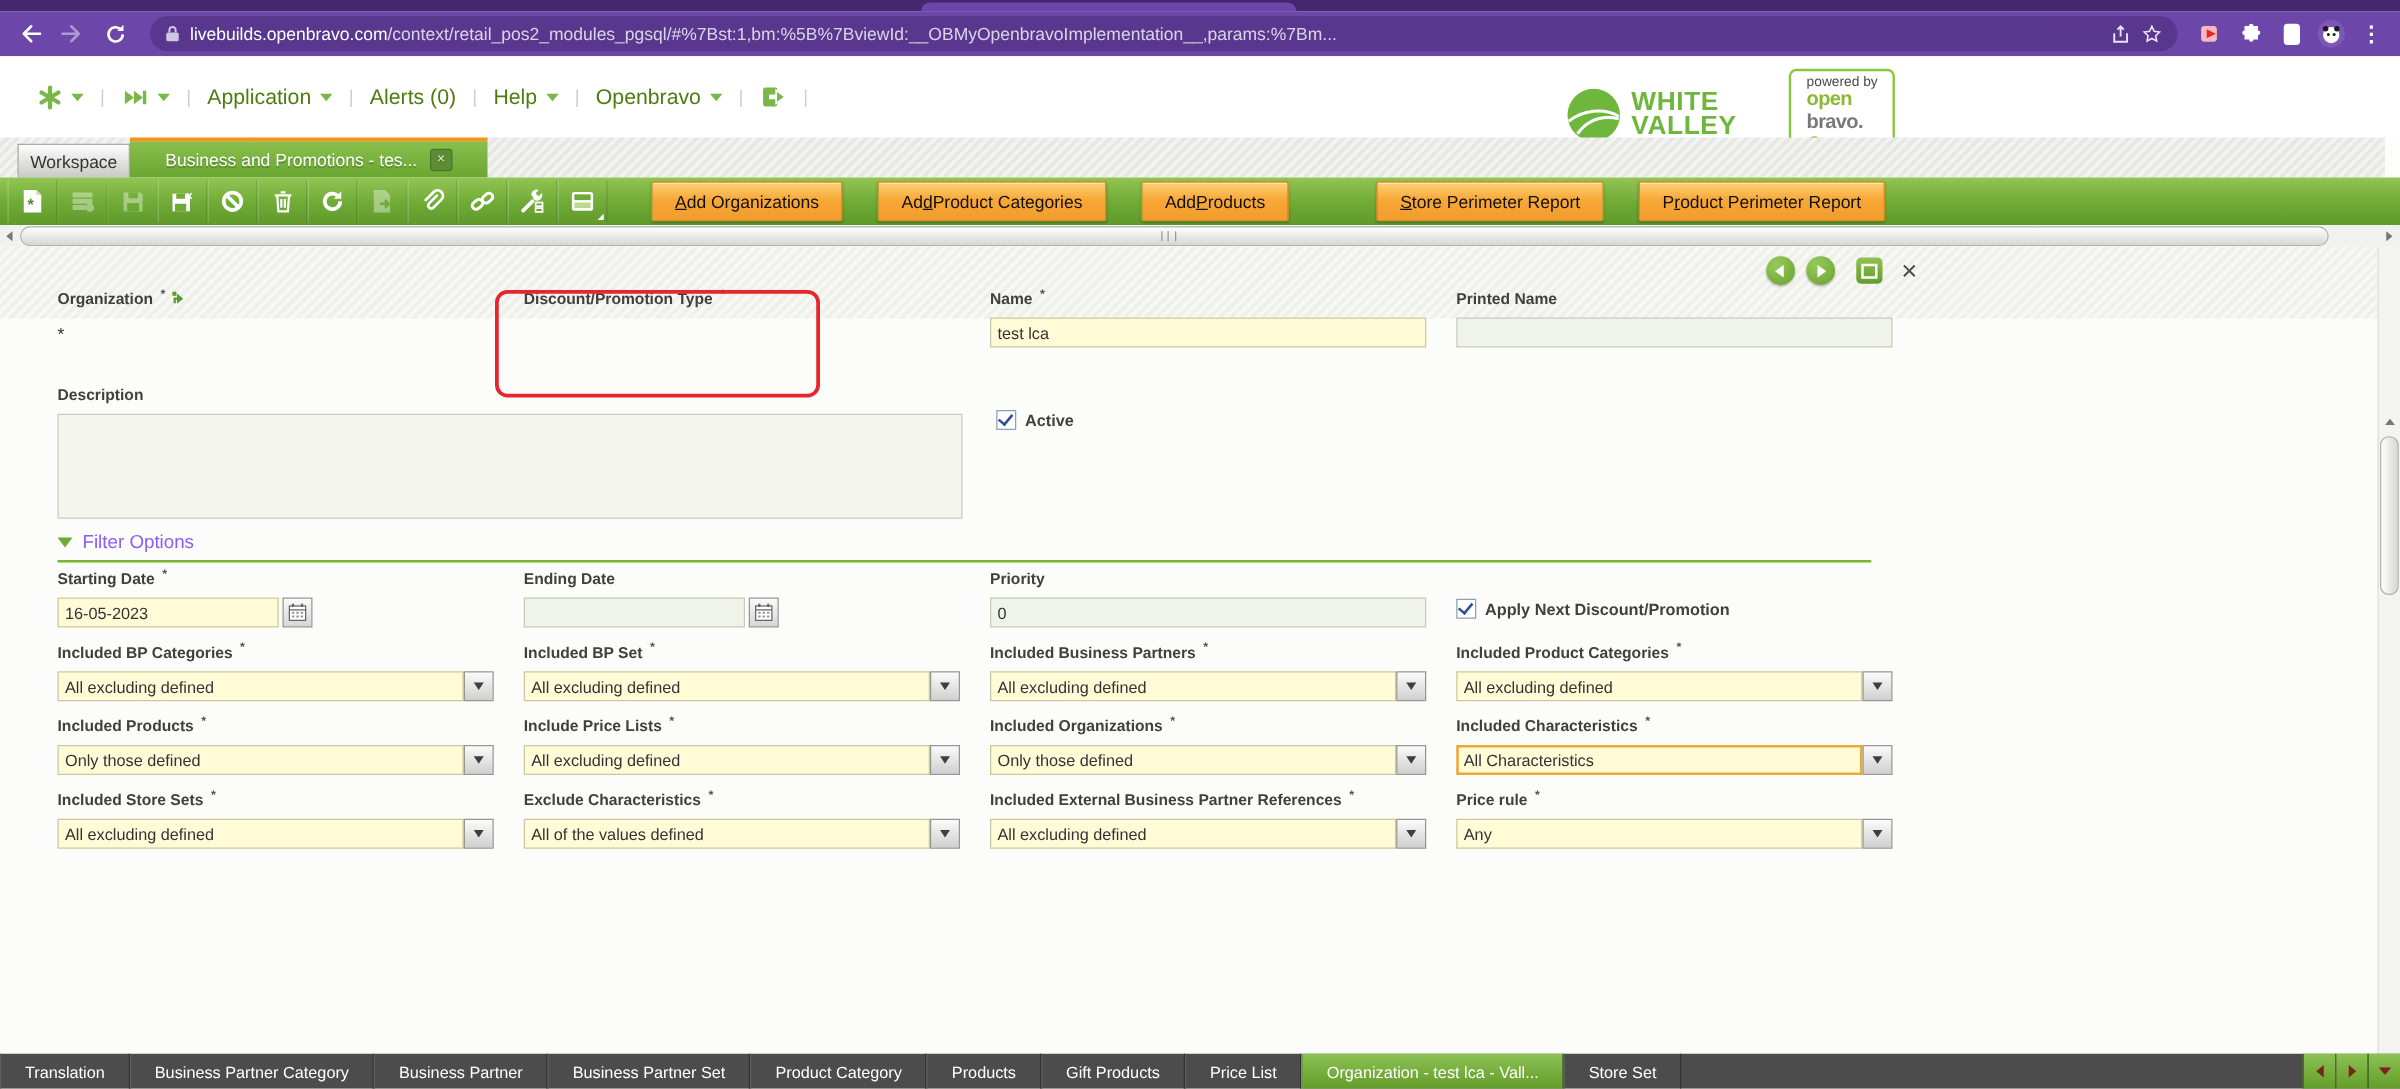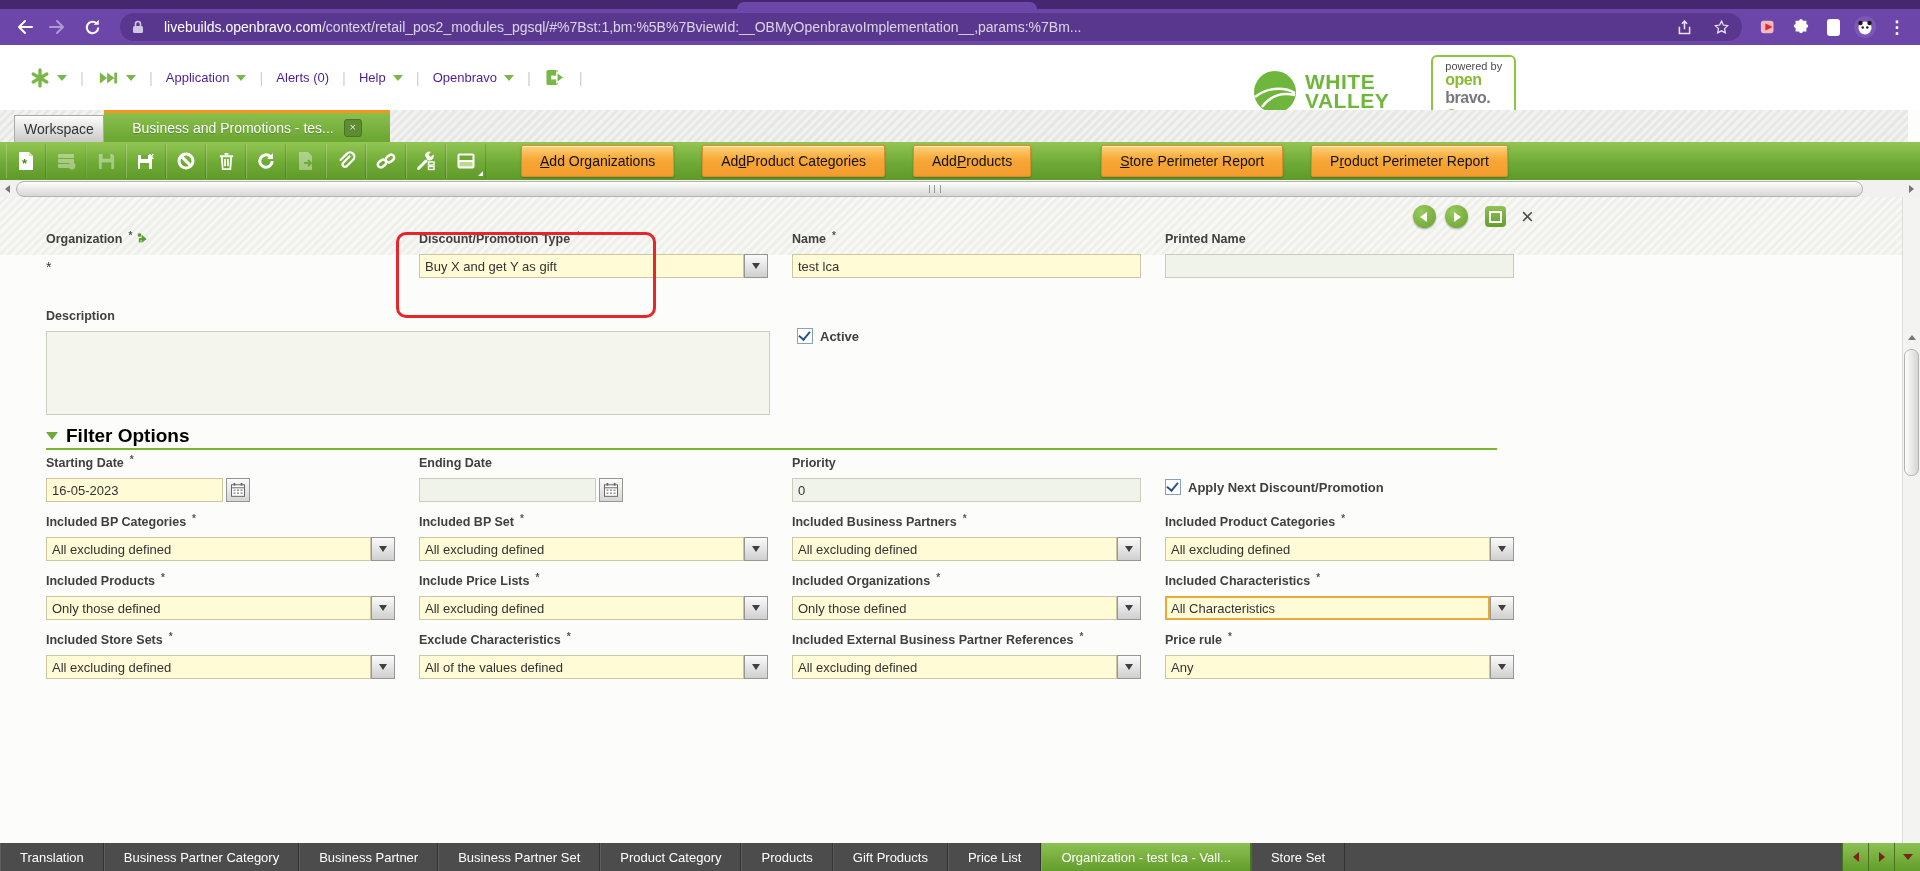--- a/index.html
+++ b/index.html
@@ -5,33 +5,33 @@
   html,body{margin:0;padding:0;}
   body{width:1920px;height:871px;position:relative;overflow:hidden;background:#fdfdfb;
        font-family:"Liberation Sans",sans-serif;-webkit-font-smoothing:antialiased;}
   u{text-decoration:underline;}
   
   .browser{position:absolute;top:0;left:0;right:0;height:45px;}
   .bstrip{height:9px;background:#44276e;position:relative;}
   .btab{position:absolute;left:737px;top:2px;width:300px;height:7px;background:#6c47a9;border-radius:8px 8px 0 0;}
   .brow{height:36px;background:#6c47a9;display:flex;align-items:center;padding:0 10px;gap:6px;}
   .navbtn{width:28px;height:28px;display:flex;align-items:center;justify-content:center;border-radius:50%;}
-  .pill{flex:1;height:28px;background:#59378f;border-radius:15px;display:flex;align-items:center;padding:0 12px;gap:20px;margin:0 8px;min-width:0;}
+  .pill{flex:1;height:28px;background:#59378f;border-radius:15px;display:flex;align-items:center;padding:0 12px;gap:8px;margin:0 8px;min-width:0;}
   .url{font-size:14px;white-space:nowrap;overflow:hidden;text-overflow:ellipsis;min-width:0;flex:1;}
   .url .dom{color:#ffffff;}
   .url .path{color:rgba(255,255,255,0.78);}
   .pillico{flex:0 0 auto;display:flex;align-items:center;}
   .extico{width:26px;height:26px;display:flex;align-items:center;justify-content:center;}
   .readrect{width:13px;height:17px;background:#fff;border-radius:3px;}
   .dots{color:#fff;font-size:17px;font-weight:bold;letter-spacing:0;}
   
   .obmenu{position:absolute;top:45px;left:0;right:0;height:65px;background:#fff;}
   .mbleft{position:absolute;left:20px;top:0;height:65px;display:flex;align-items:center;}
   .mb-item{display:flex;align-items:center;gap:7px;padding:6px 10px;cursor:pointer;}
-  .mb-label{font-size:13px;color:#4c1d95;}
+  .mb-label{font-size:17px;color:#4d7c0f;}
   .caret{width:0;height:0;border-left:5px solid transparent;border-right:5px solid transparent;border-top:6px solid #7ab648;}
   .mb-sep{color:#cfcfcf;font-size:15px;margin:0 3px;}
   .mb-ico{display:flex;align-items:center;}
   .brand{position:absolute;left:1253px;top:10px;display:flex;align-items:center;gap:42px;}
   .wv{display:flex;align-items:center;gap:8px;}
   .wvtext{color:#6fb63c;font-weight:bold;font-size:21px;line-height:0.88;letter-spacing:0.5px;}
   .pb{border:2px solid #8dc63f;border-radius:6px;padding:3px 12px 5px 12px;background:#fff;position:relative;}
   .pb .small{font-size:11px;color:#4a4a4a;}
   .pbword{font-size:16px;font-weight:bold;line-height:1;display:flex;align-items:flex-start;gap:2px;flex-direction:column;}
   .pbword .o1{color:#8ab933;letter-spacing:-0.5px;}
@@ -102,21 +102,21 @@
   .checkrow{display:flex;align-items:center;gap:7px;}
   .cklabel{font-size:13px;font-weight:bold;color:#40403e;}
   .fcell.checkcell{padding-top:24px;}
   
   .descblk{position:absolute;left:46px;top:111px;}
   .descbox{width:722px;height:82px;background:#f4f6ee;border:1px solid #c9cfc0;margin-top:7px;cursor:text;}
   .activerow{position:absolute;left:797px;top:131px;}
   
   .filterhdr{position:absolute;left:46px;top:228px;display:flex;align-items:center;gap:8px;}
   .ftri{width:0;height:0;border-left:6px solid transparent;border-right:6px solid transparent;border-top:8px solid #6faa36;cursor:pointer;}
-  .ftitle{font-size:19px;font-weight:bold;color:#000000;}
+  .ftitle{font-size:15px;font-weight:normal;color:#8b5cf6;}
   .fline{position:absolute;left:46px;top:251px;width:1451px;height:2px;background:#79b52f;}
   
   .vscroll{position:absolute;right:0;top:0;bottom:0;width:17px;background:#f3f3f1;border-left:1px solid #ddddda;}
   .varrow{position:absolute;left:1px;top:133px;width:15px;height:15px;display:flex;align-items:center;justify-content:center;cursor:pointer;}
   .tri-u{width:0;height:0;border-left:4px solid transparent;border-right:4px solid transparent;border-bottom:5px solid #777;}
   .vthumb{position:absolute;left:1px;top:152px;width:13px;height:125px;background:linear-gradient(90deg,#fefefe,#d6d6d4);
     border:1px solid #b3b3b0;border-radius:7px;}
   
   .btabs{position:absolute;bottom:0;left:0;right:0;height:28px;background:#4c4c4c;display:flex;align-items:stretch;}
   .btab2{display:flex;align-items:center;padding:0 19px;color:#fff;font-size:13px;white-space:nowrap;cursor:pointer;
@@ -432,26 +432,20 @@
               <rect x="1" y="1" width="3.5" height="3.5" fill="#5a9e2f"></rect>
             </svg></span>
         </div>
         <div class="orgval">*</div>
       </div>
       <div class="fcell">
         <div class="flabel">
           <span>Discount/Promotion Type</span>
           <span class="req">*</span>
         </div>
-        <div class="fctrl">
-          <div class="fbox">Buy X and get Y as gift</div>
-          <div class="ddbtn">
-            <span class="ddtri"></span>
-          </div>
-        </div>
       </div>
       <div class="fcell">
         <div class="flabel">
           <span>Name</span>
           <span class="req">*</span>
         </div>
         <div class="fctrl">
           <div class="fbox">test lca</div>
         </div>
       </div>

